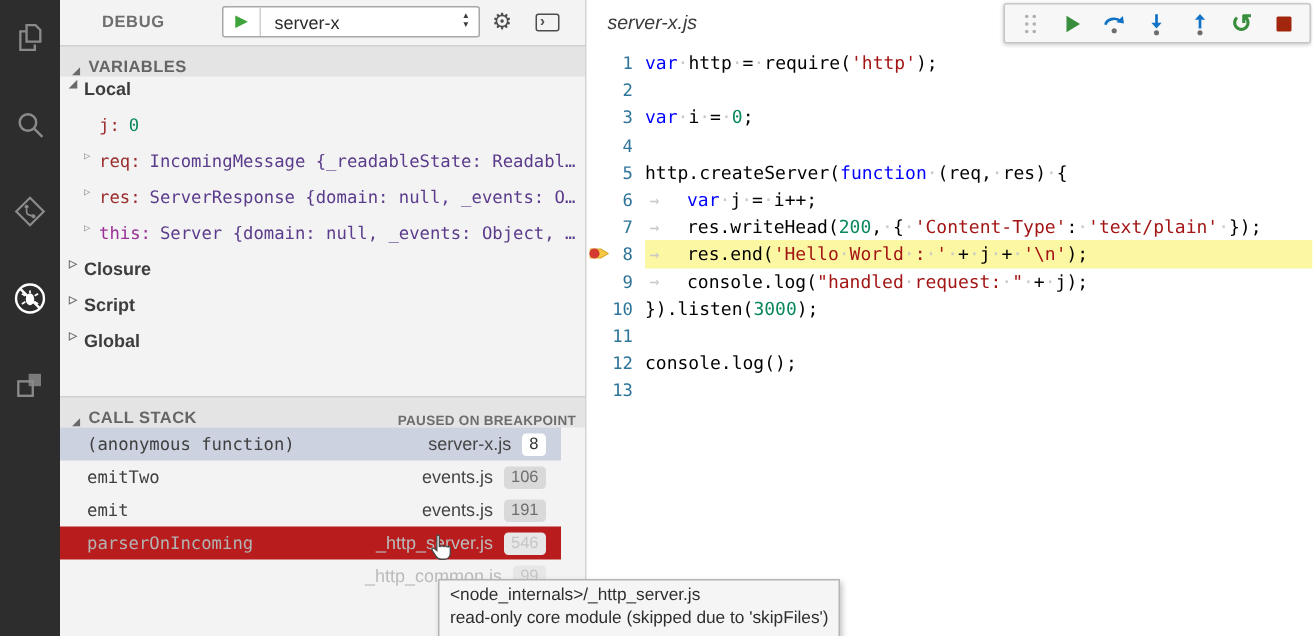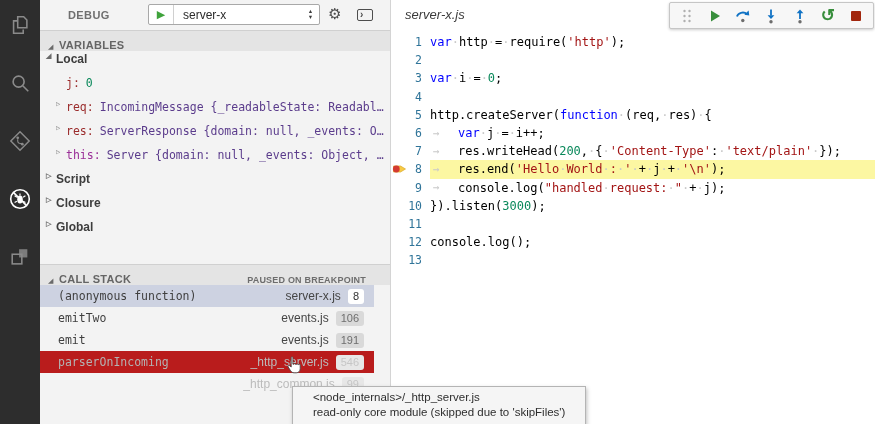--- a/index.html
+++ b/index.html
@@ -27,21 +27,21 @@
   .cfg{flex:1;padding-left:9px;font-size:12px;color:#2b2b2b}
   .spin{display:flex;flex-direction:column;align-items:center;width:17px;color:#3c3c3c}
   .spin i{font-style:normal;font-size:5.5px;line-height:5.5px}
   .gear{position:absolute;left:288px;top:5px;font-size:15px;color:#4d4d4d;cursor:pointer}
   .console-ic{position:absolute;left:317px;top:9px;width:16px;height:12px;border:1px solid #4d4d4d;border-radius:2px;cursor:pointer}
   .console-ic i{font-style:normal;font-size:10px;line-height:9px;font-weight:bold;color:#4d4d4d;padding-left:2px;display:block}
 
   .sec-h{position:absolute;left:0;right:0;height:21px;background:var(--section-header-bg);border-top:1px solid #d0d0d0;
     display:flex;align-items:flex-end;padding-left:8px;font-size:11px;font-weight:bold;color:#656565;letter-spacing:.3px}
   .sec-h .tw{width:11px;font-size:7px;color:#6a6a6a;font-weight:normal}
-  .sec-h .status{margin-left:auto;margin-right:24px;font-size:9px;color:#6d6d6d;letter-spacing:.2px}
+  .sec-h .status{margin-left:auto;margin-right:6px;font-size:9px;color:#6d6d6d;letter-spacing:.2px}
   .varh{top:30px}.watchh{top:243px}.stackh{top:264px}
 
   .varlist{position:absolute;top:52px;left:0;right:0}
   .vrow{height:24px;display:flex;align-items:flex-start;font-family:"DejaVu Sans Mono",monospace;font-size:11.5px;color:#333}
   .vrow.scope{font-family:"Liberation Sans",sans-serif;font-size:12px;font-weight:bold;color:#3d3d3d;padding-left:6px}
   .vrow.scope .tw{width:10px;font-size:7px;color:#6a6a6a}
   .vrow.vvar{padding-left:16px}
   .vrow.vvar .tw{width:10px;font-size:7px;color:#8a8a8a}
   .vname{color:#9b2c2c}.vname.keyword{color:#9b3098}
   .vval{color:#5b3c8c;margin-left:6px;white-space:nowrap;overflow:hidden}
@@ -75,21 +75,21 @@
   .glyph{width:17px;display:flex;align-items:center;justify-content:center;height:100%;cursor:pointer}
   .lnum{width:22px;text-align:right;color:var(--line-number);font-size:11.5px;padding-right:8px}
   .content{flex:1;height:100%;display:flex;align-items:center;white-space:pre}
   .cline.hl .content{background:var(--line-highlight)}
   .kw{color:var(--keyword-blue)}.str{color:var(--string-red)}.numlit{color:var(--number-green)}.pln{color:#000}
   .ws{color:#c9c9c9}
   .tab{color:#c9c9c9;display:inline-block;width:28px;padding-left:3px;font-size:11px}
 
   
   .tooltip{position:absolute;left:292px;top:386px;background:#f5f5f5;border:1px solid #b4b4b4;
-    box-shadow:1px 2px 4px rgba(0,0,0,.25);padding:3px 20px 4px;font-size:11.5px;color:#2e2e2e;line-height:15px;
+    box-shadow:1px 2px 4px rgba(0,0,0,.25);padding:3px 7px 4px;font-size:11.5px;color:#2e2e2e;line-height:15px;
     white-space:nowrap;z-index:9}
   .cursor{position:absolute;left:286px;top:356px;z-index:10}
 </style>
 </head>
 <body>
 
 <div class="stage">
 
   <nav class="activitybar">
     <div class="ab-item">
@@ -169,25 +169,25 @@
           <span class="vname">res:</span>
           <span class="vval">ServerResponse {domain: null, _events: O…</span>
         </div>
         <div class="vrow vvar">
           <span class="tw">▷</span>
           <span class="vname keyword">this:</span>
           <span class="vval">Server {domain: null, _events: Object, …</span>
         </div>
         <div class="vrow scope">
           <span class="tw">▷</span>
+          <span>Closure</span>
+        </div>
+        <div class="vrow scope">
+          <span class="tw">▷</span>
           <span>Script</span>
-        </div>
-        <div class="vrow scope">
-          <span class="tw">▷</span>
-          <span>Closure</span>
         </div>
         <div class="vrow scope">
           <span class="tw">▷</span>
           <span>Global</span>
         </div>
       </div>
 
 
     <div class="sec-h stackh">
       <span class="tw">◢</span>

